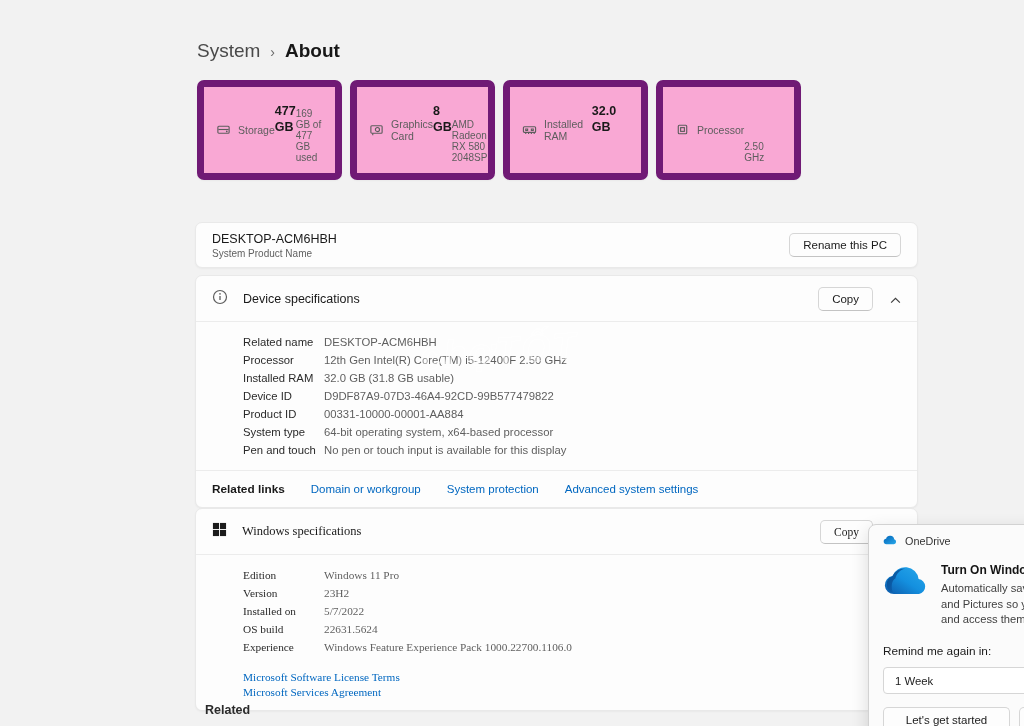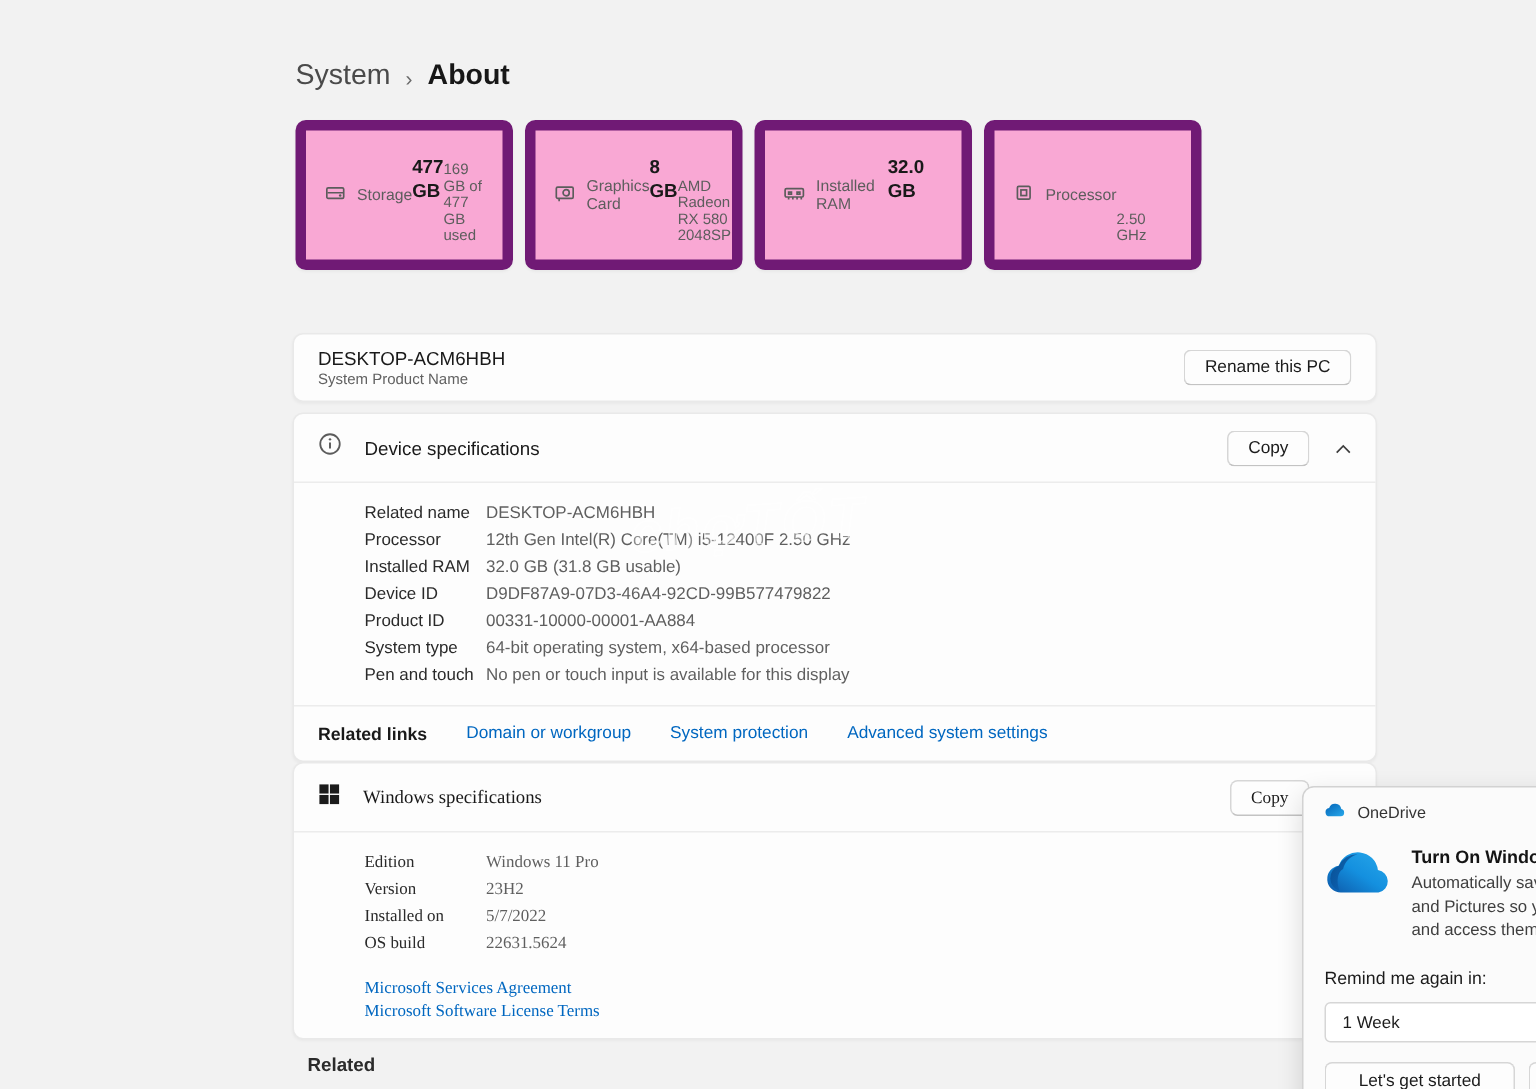--- a/index.html
+++ b/index.html
@@ -247,24 +247,28 @@
         <span class="sv">23H2</span>
       </div>
     <div class="spec-row">
         <span class="sl">Installed on</span>
         <span class="sv">5/7/2022</span>
       </div>
     <div class="spec-row">
         <span class="sl">OS build</span>
         <span class="sv">22631.5624</span>
       </div>
+    <div class="spec-row">
+        <span class="sl">Experience</span>
+        <span class="sv">Windows Feature Experience Pack 1000.22700.1106.0</span>
+      </div>
   </div>
   <div class="ms-links">
+    <a class="lnk" href="#">Microsoft Software License Terms</a>
     <a class="lnk" href="#">Microsoft Services Agreement</a>
-    <a class="lnk" href="#">Microsoft Software License Terms</a>
   </div>
 </div>
 
 <div class="related-heading">Related</div>
 
 <div class="watermark">chợTỐT</div>
 
 <div class="od-popup">
   <div class="od-head">
     <span><svg width="14" height="10" viewBox="0 0 20 14">

